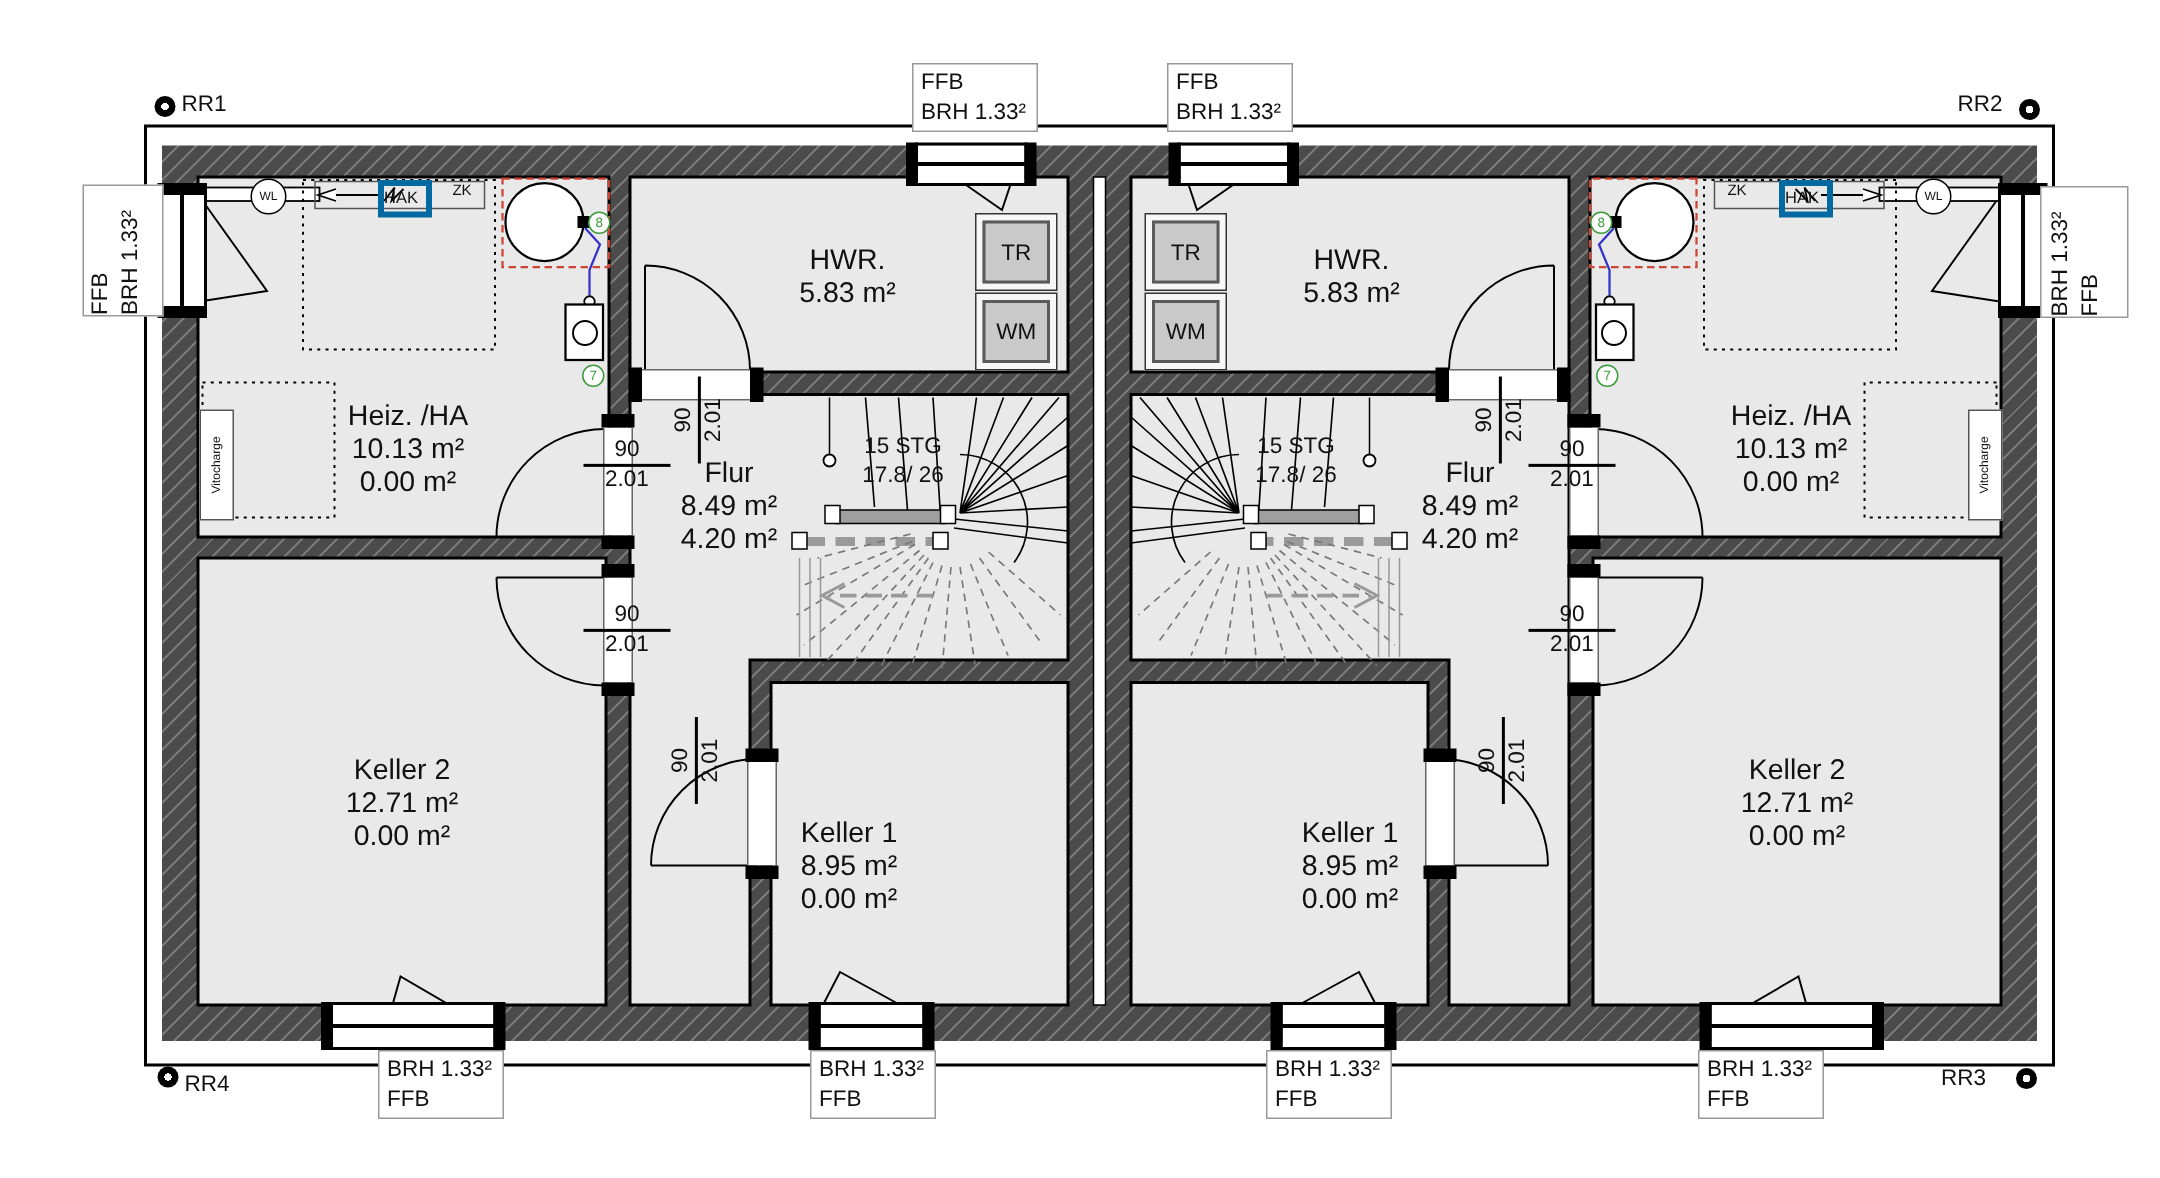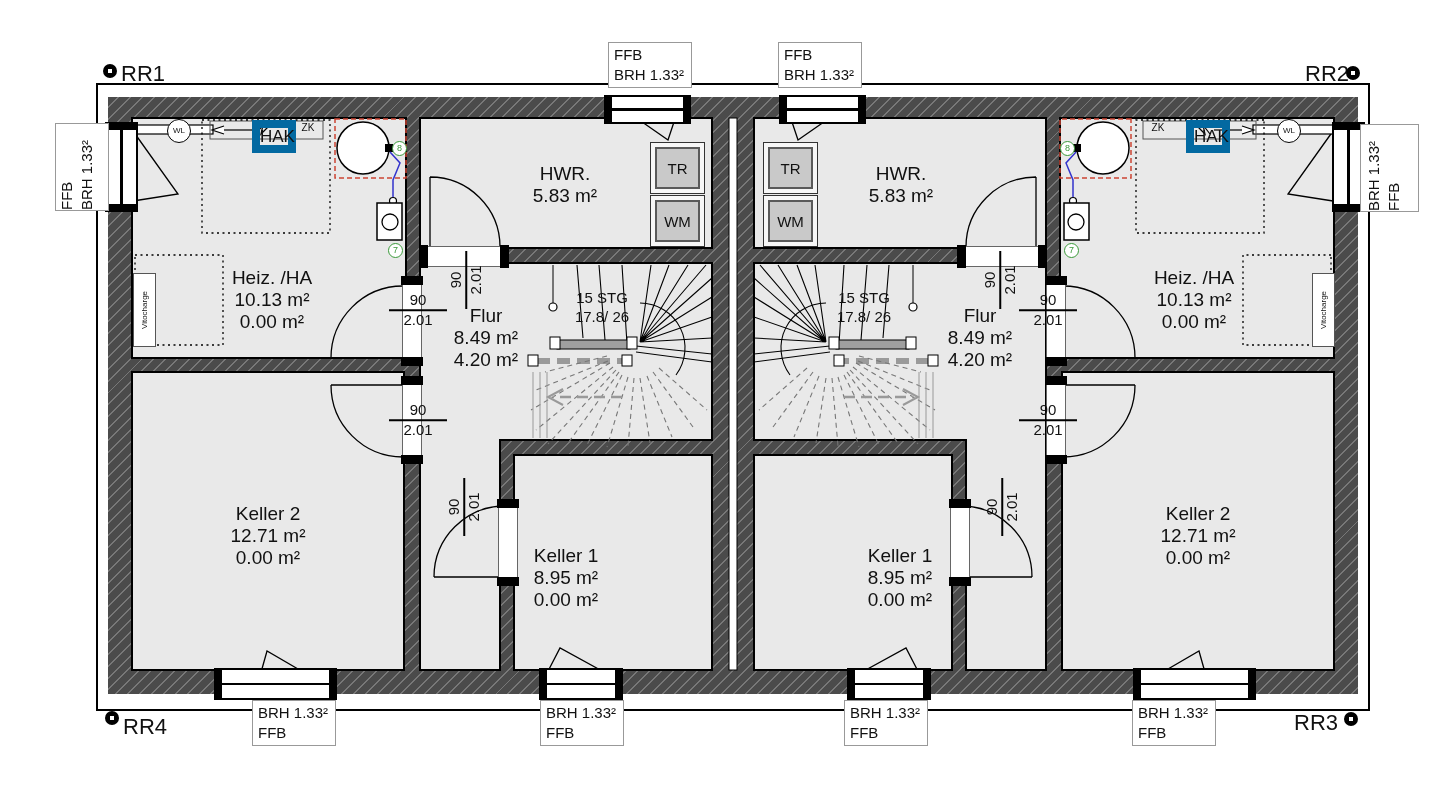--- a/index.html
+++ b/index.html
@@ -28,26 +28,26 @@
   .ctr{position:absolute;transform:translate(-50%,-50%);text-align:center;white-space:nowrap}
   .vrot{transform:translate(-50%,-50%) rotate(-90deg)}
   .rl{font-size:19px;line-height:22px}
   .st{font-size:15px;line-height:19px}
   .frac{font-size:15px;line-height:16px;width:58px}
   .frac .bar{height:1.5px;background:#000;margin:1px 0}
   .wbox{position:absolute;border:1px solid #999;background:#fff;font-size:15px;line-height:20px;
     padding:2px 5px;text-align:left}
   .rrdot{position:absolute;width:14px;height:14px;border-radius:50%;
     background:radial-gradient(circle,#fff 0 2.5px,#000 2.5px 7px)}
-  .rrlab{position:absolute;font-size:22px}
+  .rrlab{position:absolute;font-size:15px}
   .gn{position:absolute;width:13px;height:13px;border:1px solid #3a9a3a;border-radius:50%;
     color:#3a9a3a;font-size:9px;line-height:13px;text-align:center;background:#fff;z-index:6}
   .wl{position:absolute;width:22px;height:22px;border:1.5px solid #000;border-radius:50%;
     background:#fff;font-size:8px;line-height:22px;text-align:center;z-index:6}
-  .hak{position:absolute;border:8px solid #0369a1;font-size:17px;text-align:center;z-index:6;background:none}
+  .hak{position:absolute;border:4px solid #0369a1;font-size:11px;z-index:6;background:none}
   .zk{position:absolute;font-size:10px;text-align:center;z-index:6}
   .appl{position:absolute;border:1.5px solid #333;background:#f7f7f7;z-index:6}
   .appl .in{position:absolute;left:4px;top:4px;right:4px;bottom:4px;background:#c9c9c9;
     border:2px solid #5a5a5a;text-align:center;font-size:15px;display:flex;align-items:center;justify-content:center}
   .vito{position:absolute;border:1px solid #555;background:#fff;z-index:6}
   .vito .t{font-size:8px;white-space:nowrap}
   .z4{z-index:4}.z5{z-index:5}
 </style>
 </head>
 <body>

